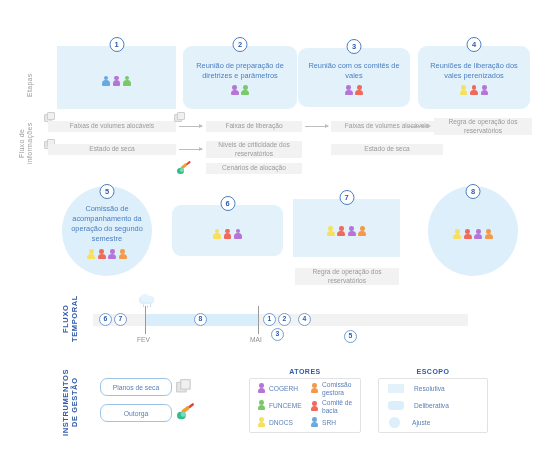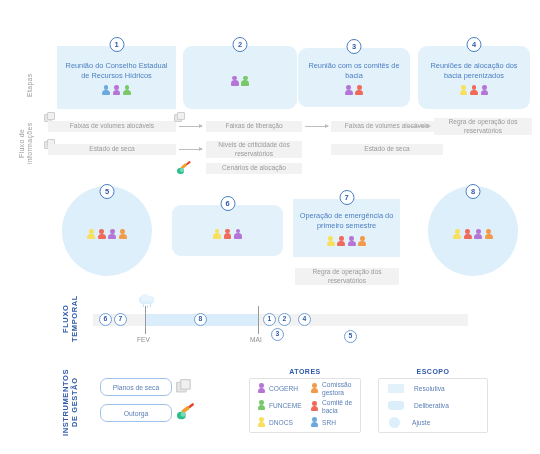--- a/index.html
+++ b/index.html
@@ -152,48 +152,48 @@
 informações</div>
 
   <div class="vlabel blue" style="left:62px; top:296px; height:46px; width:18px; white-space:pre-line;">FLUXO
 TEMPORAL</div>
 
   <div class="vlabel blue" style="left:62px; top:366px; height:72px; width:18px; white-space:pre-line;">INSTRUMENTOS
 DE GESTÃO</div>
 
   <div class="card resolutiva" style="left:57px; top:46px; width:119px; height:63px;">
     <div class="badge">1</div>
-    <span class="ctext">Reunião do Conselho Estadual de Recursos Hídricos</span>
     <div class="people">
       <span class="person" style="color:#6aa9e0"></span>
       <span class="person" style="color:#b575d6"></span>
       <span class="person" style="color:#79c96a"></span>
     </div>
   </div>
 
   <div class="card deliberativa" style="left:183px; top:46px; width:114px; height:63px;">
     <div class="badge">2</div>
+    <span class="ctext">Reunião de preparação de diretrizes e parâmetros</span>
     <div class="people">
       <span class="person" style="color:#b575d6"></span>
       <span class="person" style="color:#79c96a"></span>
     </div>
   </div>
 
   <div class="card deliberativa" style="left:298px; top:48px; width:112px; height:59px;">
     <div class="badge">3</div>
-    <span class="ctext">Reunião com os comitês de bacia</span>
+    <span class="ctext">Reunião com os comitês de vales</span>
     <div class="people">
       <span class="person" style="color:#b575d6"></span>
       <span class="person" style="color:#ef6a5a"></span>
     </div>
   </div>
 
   <div class="card deliberativa" style="left:418px; top:46px; width:112px; height:63px;">
     <div class="badge">4</div>
-    <span class="ctext">Reuniões de alocação dos bacia perenizados</span>
+    <span class="ctext">Reuniões de liberação dos vales perenizados</span>
     <div class="people">
       <span class="person" style="color:#f7e05e"></span>
       <span class="person" style="color:#ef6a5a"></span>
       <span class="person" style="color:#b575d6"></span>
     </div>
   </div>
 
   <div class="book" style="left:44px; top:112px;">
     <span class="b1"></span>
       <span class="b2"></span>
@@ -227,40 +227,40 @@
   <div class="valve" style="left:177px; top:161px;">
     <span class="vstem"></span>
       <span class="vhandle"></span>
     <span class="vball"></span>
       <span class="vball2"></span>
   </div>
   <div class="infobox" style="left:206px; top:163px; width:96px; height:11px;">Cenários de alocação</div>
 
   <div class="card ajuste" style="left:62px; top:186px; width:90px; height:90px;">
     <div class="badge">5</div>
+    <span class="ctext">Comissão de acompanhamento da operação do segundo semestre</span>
     <div class="people">
       <span class="person" style="color:#f7e05e"></span>
       <span class="person" style="color:#ef6a5a"></span>
       <span class="person" style="color:#b575d6"></span>
       <span class="person" style="color:#f39a4a"></span>
     </div>
   </div>
 
   <div class="card deliberativa" style="left:172px; top:205px; width:111px; height:51px;">
     <div class="badge">6</div>
     <div class="people">
       <span class="person" style="color:#f7e05e"></span>
       <span class="person" style="color:#ef6a5a"></span>
       <span class="person" style="color:#b575d6"></span>
     </div>
   </div>
 
   <div class="card resolutiva" style="left:293px; top:199px; width:107px; height:58px;">
     <div class="badge">7</div>
-    <span class="ctext">Operação de emergência do primeiro semestre</span>
     <div class="people">
       <span class="person" style="color:#f7e05e"></span>
       <span class="person" style="color:#ef6a5a"></span>
       <span class="person" style="color:#b575d6"></span>
       <span class="person" style="color:#f39a4a"></span>
     </div>
   </div>
 
   <div class="card ajuste" style="left:428px; top:186px; width:90px; height:90px;">
     <div class="badge">8</div>

